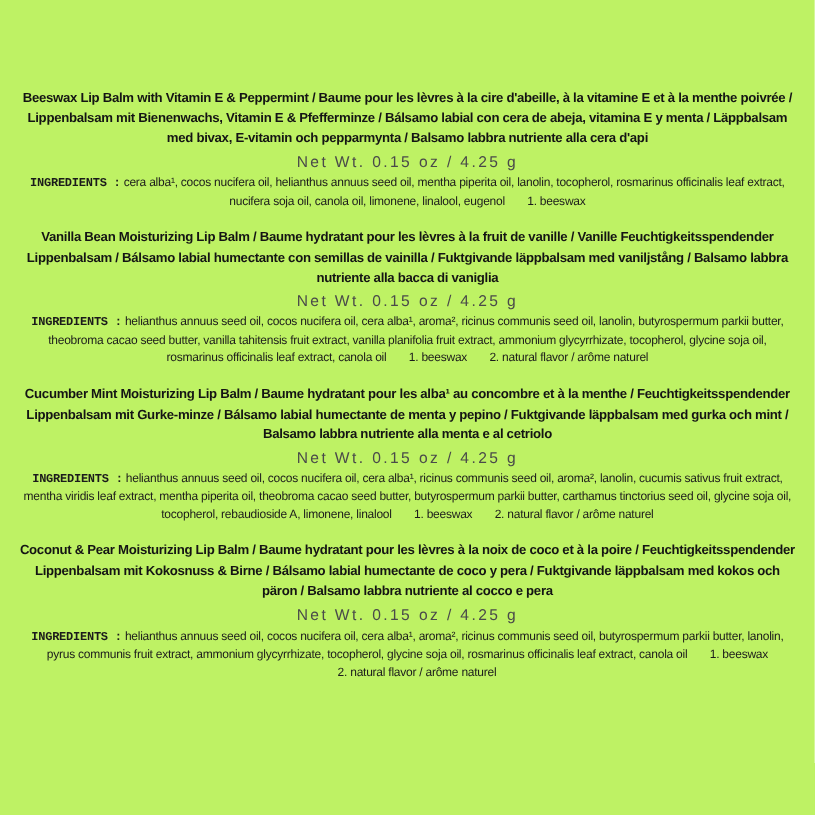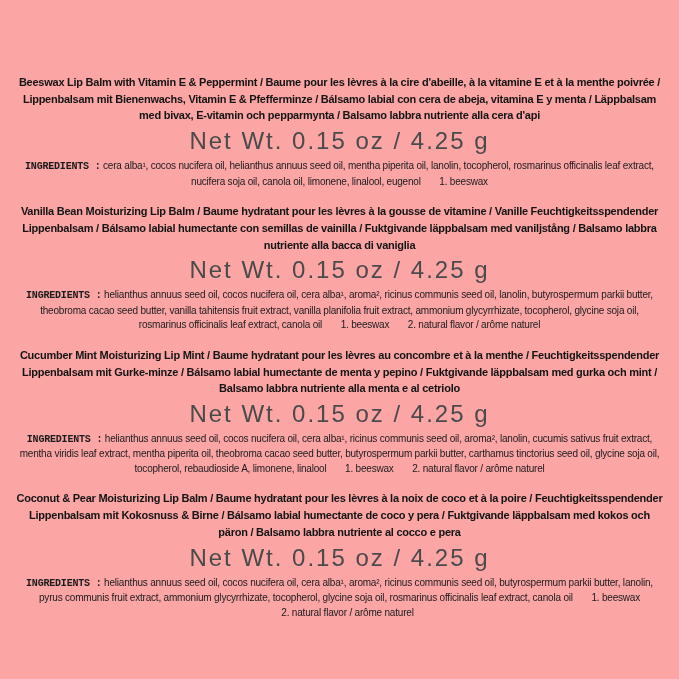--- a/index.html
+++ b/index.html
@@ -4,41 +4,41 @@
 <style>
   html, body {
     margin: 0;
     padding: 0;
     background: #ffffff;
   }
   .label-canvas {
     position: relative;
     width: 679px;
     height: 679px;
-    background: #fca5a5;
+    background: #bef264;
     box-sizing: border-box;
     padding-top: 74px;
     font-family: "Liberation Sans", sans-serif;
     color: #161616;
     overflow: hidden;
   }
   .product-section {
     width: 646px;
     margin: 0 auto 14px auto;
     text-align: center;
   }
   .product-title {
     font-weight: bold;
     font-size: 11px;
     line-height: 1.52;
     letter-spacing: -0.25px;
     color: #141414;
   }
   .net-weight {
-    font-size: 24px;
+    font-size: 13px;
     font-weight: 400;
     letter-spacing: 2px;
     color: #4a4a4a;
     margin: 3px 0 4px 0;
     white-space: nowrap;
   }
   .ingredients {
     font-size: 10px;
     line-height: 1.45;
     letter-spacing: -0.2px;
@@ -63,32 +63,32 @@
     <div class="product-title">Beeswax Lip Balm with Vitamin E &amp; Peppermint / Baume pour les lèvres à la cire d'abeille, à la vitamine E et à la menthe poivrée / Lippenbalsam mit Bienenwachs, Vitamin E &amp; Pfefferminze / Bálsamo labial con cera de abeja, vitamina E y menta / Läppbalsam med bivax, E-vitamin och pepparmynta / Balsamo labbra nutriente alla cera d'api</div>
     <div class="net-weight">Net Wt. 0.15 oz / 4.25 g</div>
     <div class="ingredients">
       <span class="ing-label">INGREDIENTS :</span>
       <span>cera alba¹, cocos nucifera oil, helianthus annuus seed oil, mentha piperita oil, lanolin, tocopherol, rosmarinus officinalis leaf extract, nucifera soja oil, canola oil, limonene, linalool, eugenol</span>
       <span class="footnote">1. beeswax</span>
     </div>
   </div>
 
   <div class="product-section">
-    <div class="product-title">Vanilla Bean Moisturizing Lip Balm / Baume hydratant pour les lèvres à la gousse de vitamine / Vanille Feuchtigkeitsspendender Lippenbalsam / Bálsamo labial humectante con semillas de vainilla / Fuktgivande läppbalsam med vaniljstång / Balsamo labbra nutriente alla bacca di vaniglia</div>
+    <div class="product-title">Vanilla Bean Moisturizing Lip Balm / Baume hydratant pour les lèvres à la fruit de vanille / Vanille Feuchtigkeitsspendender Lippenbalsam / Bálsamo labial humectante con semillas de vainilla / Fuktgivande läppbalsam med vaniljstång / Balsamo labbra nutriente alla bacca di vaniglia</div>
     <div class="net-weight">Net Wt. 0.15 oz / 4.25 g</div>
     <div class="ingredients">
       <span class="ing-label">INGREDIENTS :</span>
       <span>helianthus annuus seed oil, cocos nucifera oil, cera alba¹, aroma², ricinus communis seed oil, lanolin, butyrospermum parkii butter, theobroma cacao seed butter, vanilla tahitensis fruit extract, vanilla planifolia fruit extract, ammonium glycyrrhizate, tocopherol, glycine soja oil, rosmarinus officinalis leaf extract, canola oil</span>
       <span class="footnote">1. beeswax</span>
       <span class="footnote">2. natural flavor / arôme naturel</span>
     </div>
   </div>
 
   <div class="product-section">
-    <div class="product-title">Cucumber Mint Moisturizing Lip Mint / Baume hydratant pour les lèvres au concombre et à la menthe / Feuchtigkeitsspendender Lippenbalsam mit Gurke-minze / Bálsamo labial humectante de menta y pepino / Fuktgivande läppbalsam med gurka och mint / Balsamo labbra nutriente alla menta e al cetriolo</div>
+    <div class="product-title">Cucumber Mint Moisturizing Lip Balm / Baume hydratant pour les alba¹ au concombre et à la menthe / Feuchtigkeitsspendender Lippenbalsam mit Gurke-minze / Bálsamo labial humectante de menta y pepino / Fuktgivande läppbalsam med gurka och mint / Balsamo labbra nutriente alla menta e al cetriolo</div>
     <div class="net-weight">Net Wt. 0.15 oz / 4.25 g</div>
     <div class="ingredients">
       <span class="ing-label">INGREDIENTS :</span>
       <span>helianthus annuus seed oil, cocos nucifera oil, cera alba¹, ricinus communis seed oil, aroma², lanolin, cucumis sativus fruit extract, mentha viridis leaf extract, mentha piperita oil, theobroma cacao seed butter, butyrospermum parkii butter, carthamus tinctorius seed oil, glycine soja oil, tocopherol, rebaudioside A, limonene, linalool</span>
       <span class="footnote">1. beeswax</span>
       <span class="footnote">2. natural flavor / arôme naturel</span>
     </div>
   </div>
 
   <div class="product-section">

